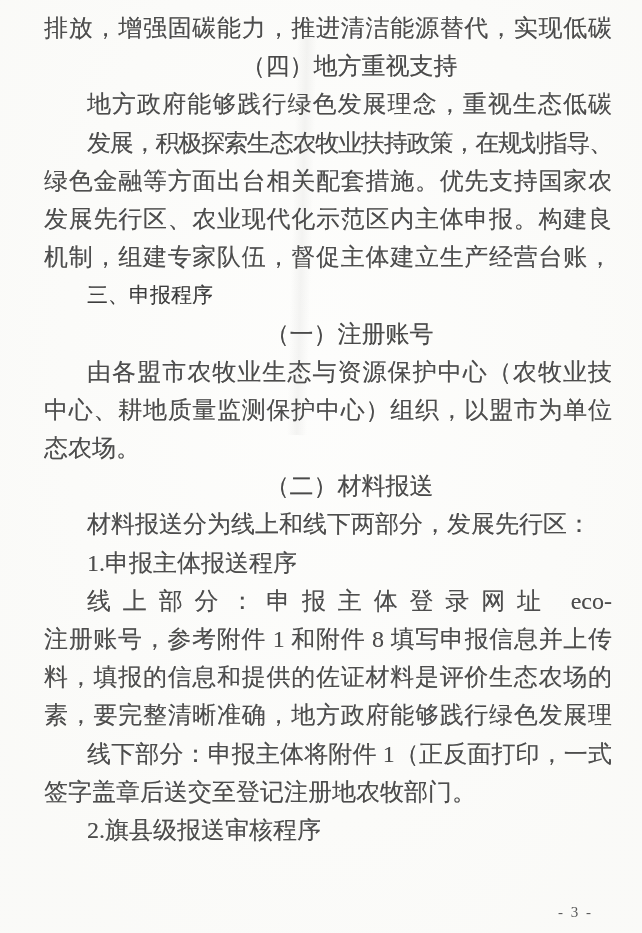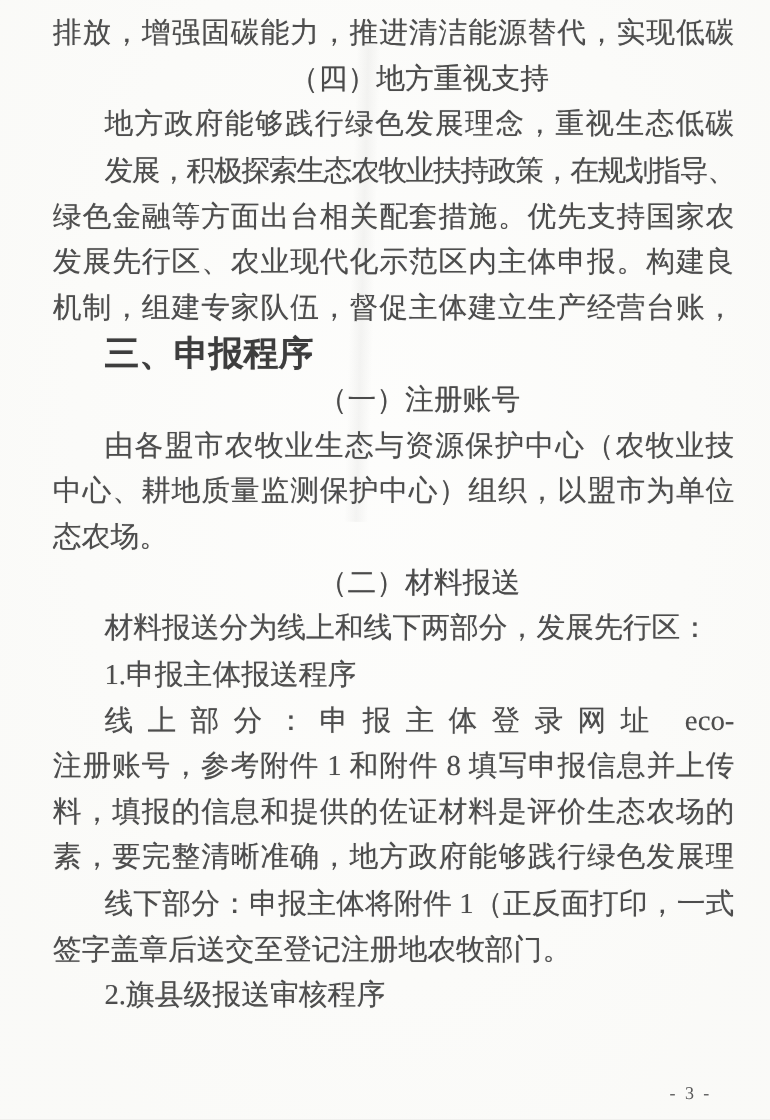--- a/index.html
+++ b/index.html
@@ -61,23 +61,23 @@
   .style-body {
     font-family: "Liberation Serif", "DejaVu Serif", serif;
   }
   .style-subheading {
     font-family: Liberation Sans, sans-serif;
     color: #4a4a4a;
     text-align: center;
   }
   .style-heading {
     font-family: "Liberation Sans", "DejaVu Sans", sans-serif;
-    font-weight: bold;
+    font-weight: normal;
     color: #3d3d3d;
-    font-size: 29px;
+    font-size: 21px;
   }
   .pagenum {
     position: absolute;
     right: 49px;
     bottom: 12px;
     font-size: 15px;
     color: #585858;
     letter-spacing: 2px;
     font-family: "Liberation Serif", "DejaVu Serif", serif;
   }

